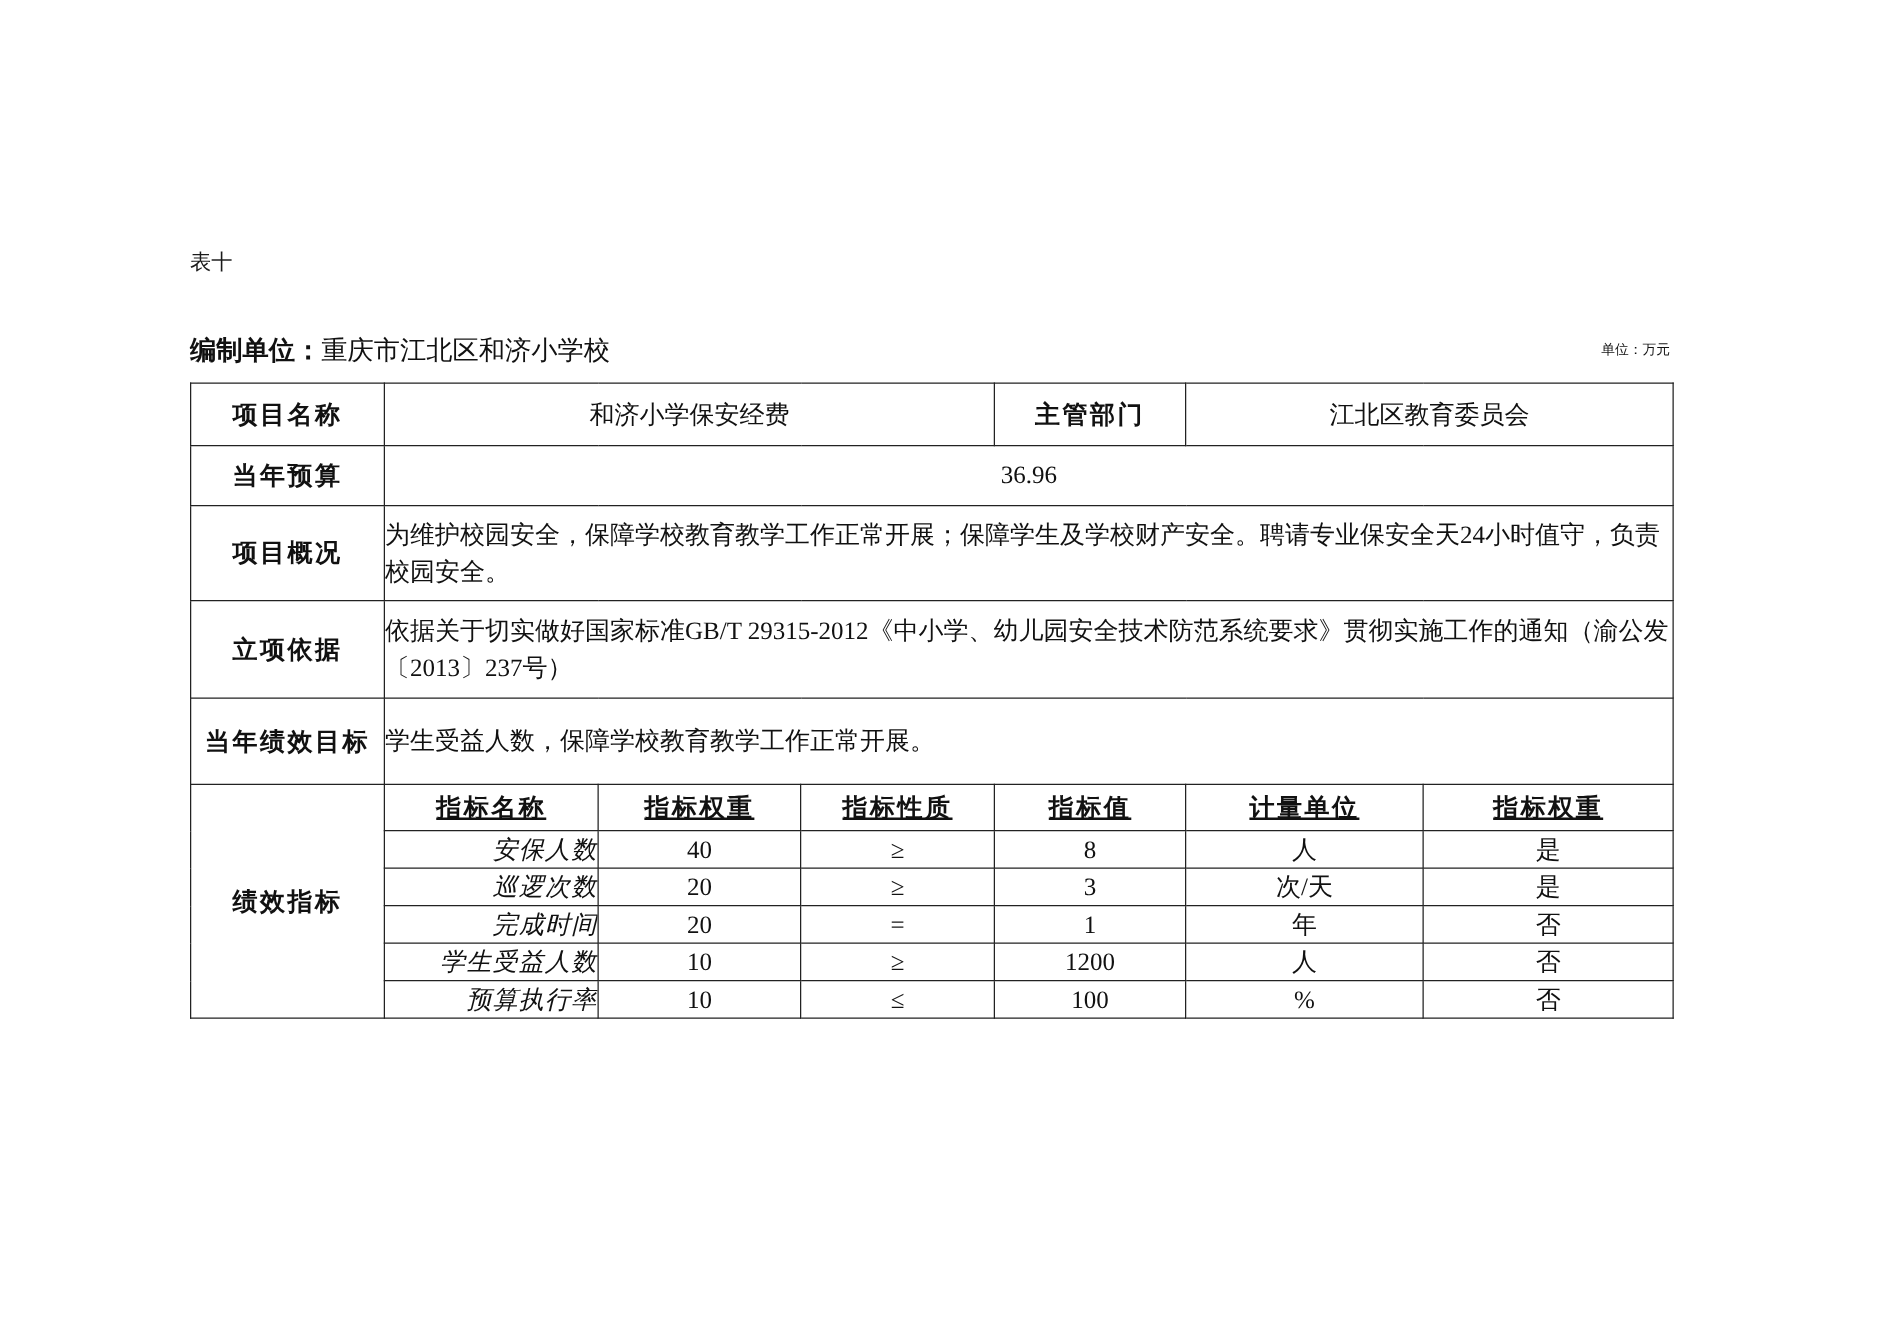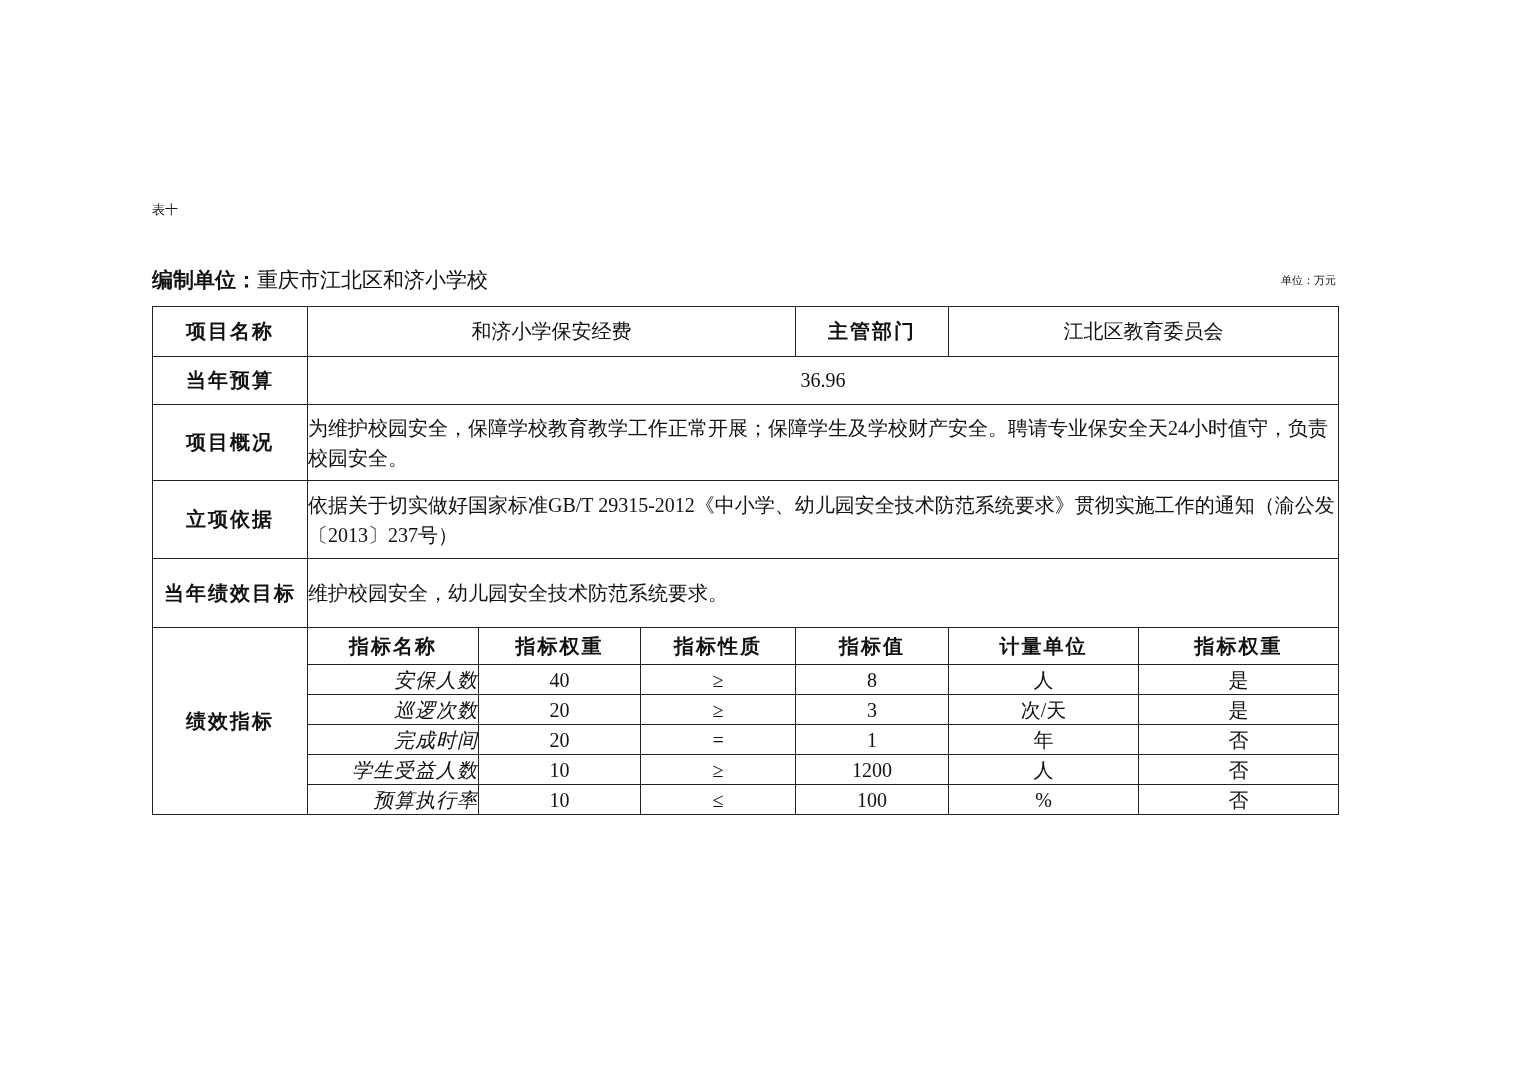--- a/index.html
+++ b/index.html
@@ -11,21 +11,21 @@
     font-family: "Liberation Serif", "DejaVu Serif", serif;
     color: #111111;
   }
   .doc {
     position: absolute;
     left: 152px;
     top: 198px;
     width: 1186px;
   }
   .table-label {
-    font-size: 13px;
+    font-size: 17px;
     line-height: 24px;
     color: #1a1a1a;
   }
   .title {
     margin: 43px 0 0 0;
     font-size: 32px;
     line-height: 42px;
     font-weight: bold;
     text-align: center;
     letter-spacing: 1px;
@@ -68,21 +68,21 @@
     padding: 6px 14px;
     line-height: 30px;
   }
   tr.r1 td { height: 49px; }
   tr.r2 td { height: 47px; }
   tr.r3 td { height: 75px; }
   tr.r4 td { height: 77px; }
   tr.r5 td { height: 68px; }
   tr.subh td { height: 36px; }
   tr.sub td { height: 29px; line-height: 28px; }
-  tr.subh td.hdr { font-weight: bold; text-align: center; letter-spacing: 2px; }
+  tr.subh td.hdr { font-weight: bold; text-align: center; letter-spacing: 2px; text-decoration: underline; }
   tr.sub td.name { text-align: right; padding-left: 10px; letter-spacing: 1px; font-style: italic; }
 </style>
 </head>
 <body>
 
 <div class="page">
   <div class="doc">
 
     <div class="table-label">表十</div>
 
@@ -123,21 +123,21 @@
         <td class="txt" colspan="6">为维护校园安全，保障学校教育教学工作正常开展；保障学生及学校财产安全。聘请专业保安全天24小时值守，负责校园安全。</td>
       </tr>
 
       <tr class="r4">
         <td class="rowlbl">立项依据</td>
         <td class="txt" colspan="6">依据关于切实做好国家标准GB/T 29315-2012《中小学、幼儿园安全技术防范系统要求》贯彻实施工作的通知（渝公发〔2013〕237号）</td>
       </tr>
 
       <tr class="r5">
         <td class="rowlbl">当年绩效目标</td>
-        <td class="txt" colspan="6">维护校园安全，幼儿园安全技术防范系统要求。</td>
+        <td class="txt" colspan="6">学生受益人数，保障学校教育教学工作正常开展。</td>
       </tr>
 
       <tr class="subh">
         <td class="rowlbl" rowspan="6">绩效指标</td>
         <td class="hdr">指标名称</td>
         <td class="hdr">指标权重</td>
         <td class="hdr">指标性质</td>
         <td class="hdr">指标值</td>
         <td class="hdr">计量单位</td>
         <td class="hdr">指标权重</td>

